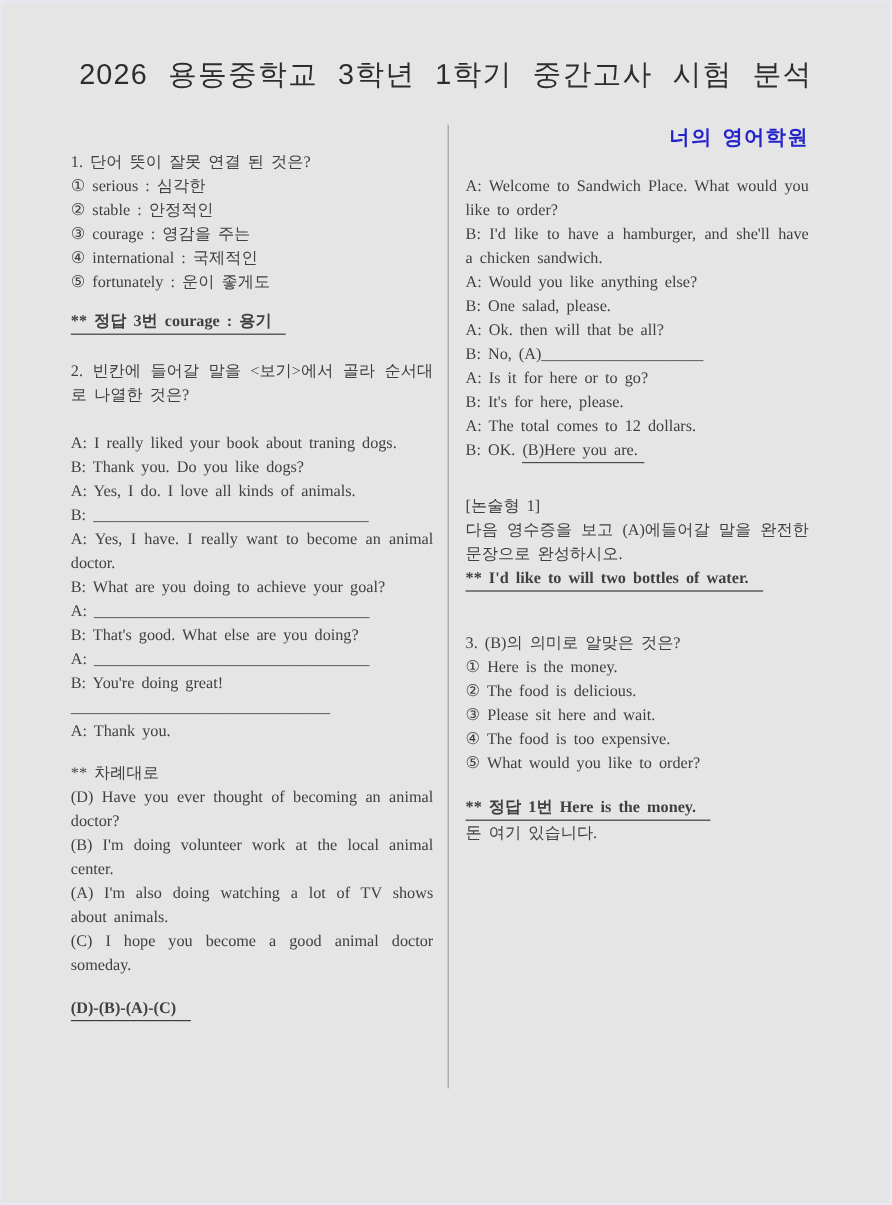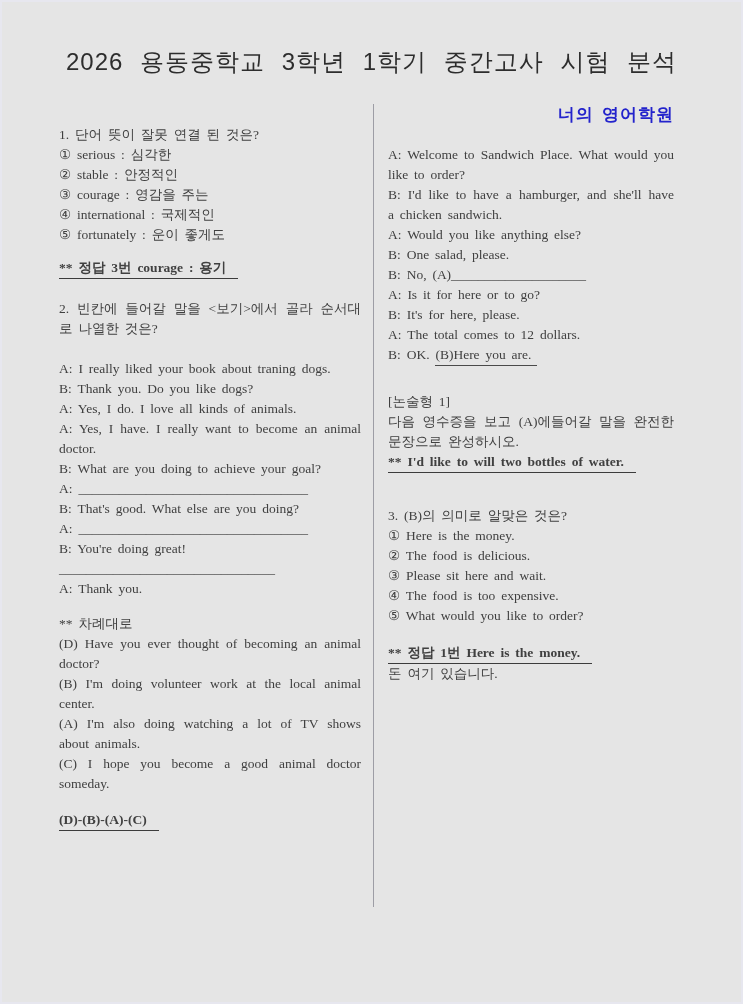--- a/index.html
+++ b/index.html
@@ -57,20 +57,21 @@
       <div class="ln">⑤ fortunately : 운이 좋게도</div>
       <div class="ln ans mt-ans1"><span class="u">** 정답 3번 courage : 용기</span></div>
     </div>
 
     <div>
       <div class="mt-q2">2. 빈칸에 들어갈 말을 &lt;보기&gt;에서 골라 순서대로 나열한 것은?</div>
       <div class="mt-dlg">
         <div class="ln">A: I really liked your book about traning dogs.</div>
         <div class="ln">B: Thank you. Do you like dogs?</div>
         <div class="ln">A: Yes, I do. I love all kinds of animals.</div>
+        <div class="ln">B: __________________________________</div>
         <div class="ln">A: Yes, I have. I really want to become an animal doctor.</div>
         <div class="ln">B: What are you doing to achieve your goal?</div>
         <div class="ln">A: __________________________________</div>
         <div class="ln">B: That's good. What else are you doing?</div>
         <div class="ln">A: __________________________________</div>
         <div class="ln">B: You're doing great!</div>
         <div class="ln">________________________________</div>
         <div class="ln">A: Thank you.</div>
       </div>
       <div class="ln mt-note">** 차례대로</div>
@@ -85,20 +86,21 @@
 
   <div class="col col-right">
 
     <div class="brand" style="color: rgb(35, 35, 204);">너의 영어학원</div>
 
     <div class="mt-rdlg">
       <div class="ln">A: Welcome to Sandwich Place. What would you like to order?</div>
       <div class="ln">B: I'd like to have a hamburger, and she'll have a chicken sandwich.</div>
       <div class="ln">A: Would you like anything else?</div>
       <div class="ln">B: One salad, please.</div>
+      <div class="ln">A: Ok. then will that be all?</div>
       <div class="ln">B: No, (A)____________________</div>
       <div class="ln">A: Is it for here or to go?</div>
       <div class="ln">B: It's for here, please.</div>
       <div class="ln">A: The total comes to 12 dollars.</div>
       <div class="ln"><span>B: OK. </span><span class="u-plain">(B)Here you are.</span></div>
     </div>
 
     <div class="mt-essay">
       <div class="ln">[논술형 1]</div>
       <div>다음 영수증을 보고 (A)에들어갈 말을 완전한 문장으로 완성하시오.</div>

